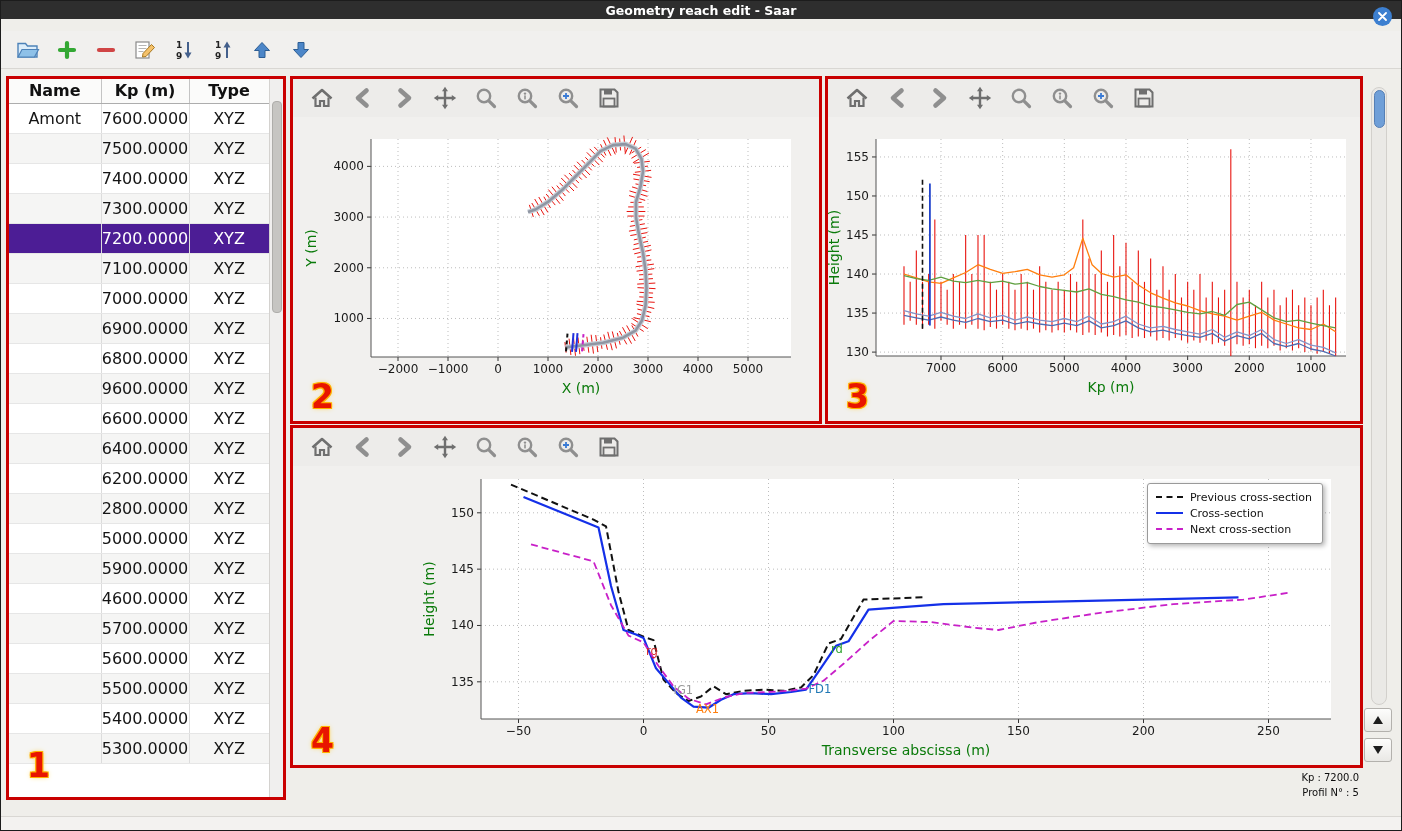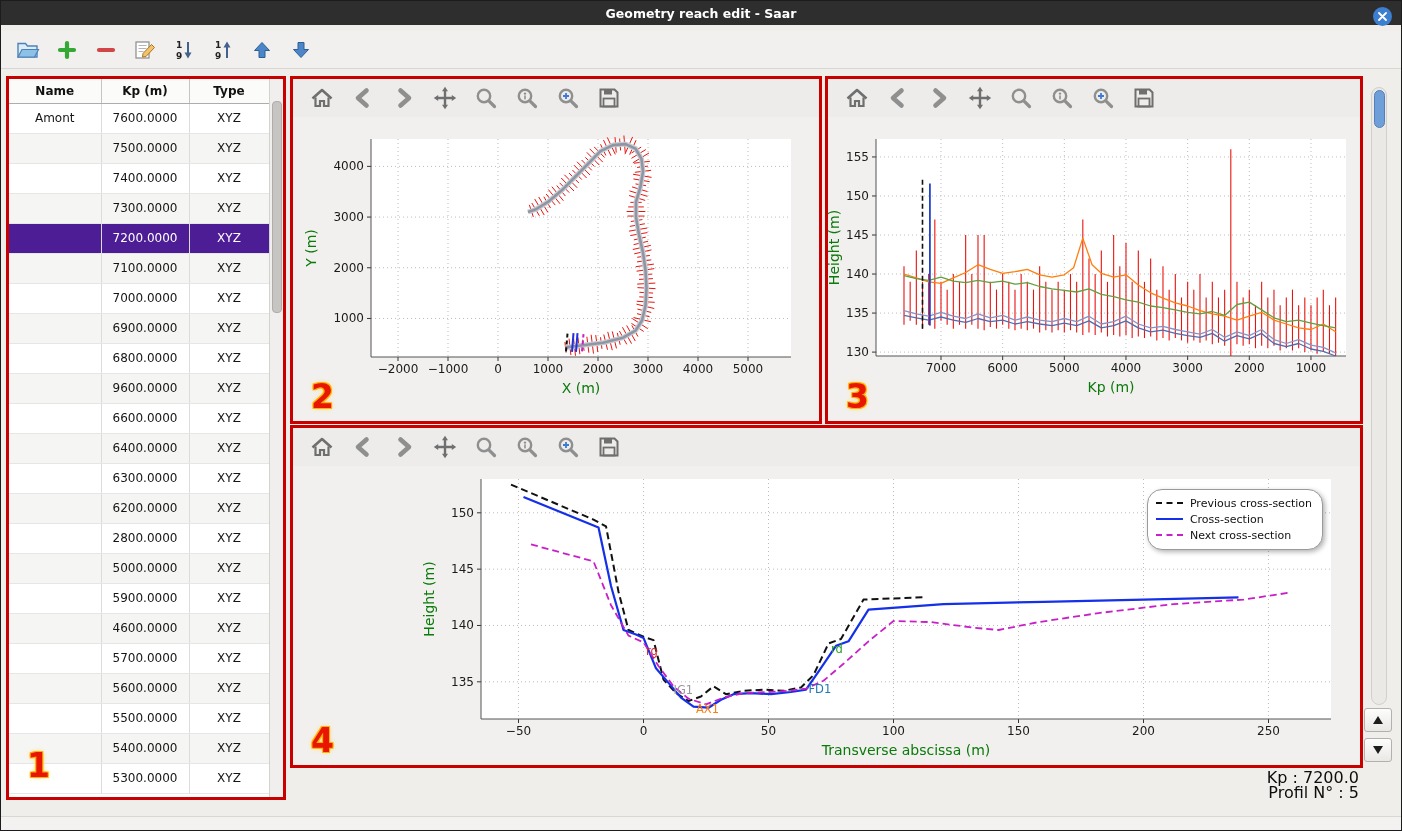--- a/index.html
+++ b/index.html
@@ -1,54 +1,54 @@
 <!DOCTYPE html>
 <html><head>
 <meta charset="utf-8">
 <style>
   *{margin:0;padding:0;box-sizing:border-box;}
   html,body{background:#6e6e6e;}
   body{font-family:"DejaVu Sans","Liberation Sans",sans-serif;}
   .window{position:relative;width:1402px;height:831px;background:#efeeea;border:1px solid #1c1c1c;overflow:hidden;}
-  .titlebar{position:absolute;top:0;left:0;right:0;height:24px;background:#2e2e2e;display:flex;align-items:center;justify-content:center;}
+  .titlebar{position:absolute;top:0;left:0;right:0;height:18px;background:#2e2e2e;display:flex;align-items:center;justify-content:center;}
   .titlebar .title{color:#fff;font-size:12.5px;font-weight:bold;}
   .close-btn{position:absolute;right:9px;top:5.5px;width:19px;height:19px;border-radius:50%;background:#3c7fd0;border:none;display:flex;align-items:center;justify-content:center;cursor:default;}
   .main-toolbar{position:absolute;top:30px;left:0;right:0;height:38px;background:#f1f0ee;border-bottom:1px solid #d9d7d3;display:flex;align-items:center;padding-left:12px;gap:9px;}
   .tbbtn,.mplbtn{width:30px;height:28px;background:transparent;border:none;display:flex;align-items:center;justify-content:center;}
   .panel{position:absolute;border:3px solid #c90000;background:#f1f0ee;}
   #panel1{left:5px;top:75px;width:280px;height:724px;background:#fff;}
   #panel2{left:289px;top:75px;width:532px;height:348px;}
   #panel3{left:824px;top:75px;width:538px;height:348px;}
   #panel4{left:289px;top:424px;width:1073px;height:343px;}
   .table-wrap{position:absolute;left:0;top:0;width:260px;height:718px;overflow:hidden;}
-  table{border-collapse:collapse;table-layout:fixed;width:260px;font-size:12px;}
+  table{border-collapse:collapse;table-layout:fixed;width:260px;font-size:16px;}
   th{font-weight:bold;height:24px;background:#fbfbfa;border-right:1px solid #c4c4c4;border-bottom:1px solid #adadad;color:#111;}
   td{height:30px;text-align:center;border-right:1px solid #dcdcdc;border-bottom:1px solid #e6e6e6;color:#151515;background:#fff;overflow:hidden;white-space:nowrap;}
   tbody tr:nth-child(even) td{background:#f5f5f4;}
   tbody tr.selected td{background:#4c1d95;color:#fff;}
   .vscroll{position:absolute;right:0;top:0;width:14px;height:718px;background:#f0efee;border-left:1px solid #d4d2cf;}
   .vthumb{position:absolute;left:1.5px;top:22px;width:10px;height:212px;background:#c6c5c2;border:1px solid #aeadaa;border-radius:4px;}
   .mpl-toolbar{height:38px;display:flex;align-items:center;gap:11px;padding-left:14px;background:#edecea;}
   svg.chart{display:block;background:#f1f0ee;}
   svg text{font-family:"DejaVu Sans","Liberation Sans",sans-serif;}
   .badge{position:absolute;left:18px;bottom:5px;font-size:33px;font-weight:bold;color:#e81500;
     text-shadow:-1px -1px 0 #ffb000,1px -1px 0 #ffb000,-1px 1px 0 #ffb000,1px 1px 0 #ffb000,0 0 5px #ffd24d;}
   #panel1 .badge{bottom:12px;}
-  .legend{position:absolute;right:37px;top:61px;background:#fff;border:1px solid #9a9a9a;border-radius:15px;
+  .legend{position:absolute;right:37px;top:55px;background:#fff;border:1px solid #9a9a9a;border-radius:3px;
     padding:5px 10px 6px 8px;box-shadow:2px 2px 5px rgba(0,0,0,.3);}
   .lg-row{display:flex;align-items:center;height:16px;}
   .lg-swatch{display:inline-block;width:27px;height:0;margin-right:7px;}
   .lg-label{font-size:11px;color:#111;}
   .right-scroll{position:absolute;left:1370px;top:86px;width:16px;height:618px;background:#eae9e6;border:1px solid #d2d0cc;border-radius:8px;}
   .right-thumb{position:absolute;left:1.5px;top:2px;width:11px;height:38px;background:#6f9fd8;border:1px solid #557fb5;border-radius:6px;}
   .rail-btn{position:absolute;left:1363px;width:28px;height:24px;background:linear-gradient(#fdfdfc,#e9e8e5);border:1px solid #b3b1ad;border-radius:3px;display:flex;align-items:center;justify-content:center;}
   #btn-up{top:707px;} #btn-down{top:737px;}
   .tri-up{width:0;height:0;border-left:5.5px solid transparent;border-right:5.5px solid transparent;border-bottom:8px solid #1d1d1d;}
   .tri-down{width:0;height:0;border-left:5.5px solid transparent;border-right:5.5px solid transparent;border-top:8px solid #1d1d1d;}
-  .status-corner{position:absolute;left:1100px;top:769px;width:258px;text-align:right;font-size:16px;line-height:15px;color:#0d0d0d;}
+  .status-corner{position:absolute;left:1100px;top:769px;width:258px;text-align:right;font-size:10px;line-height:15px;color:#0d0d0d;}
   .statusbar{position:absolute;left:0;right:0;bottom:0;height:14px;background:#f3f2f0;border-top:1px solid #d9d7d3;}
 </style>
 </head>
 <body>
 
 <div class="window">
 
   <div class="titlebar">
     <span class="title">Geometry reach edit - Saar</span>
     <button class="close-btn">
@@ -177,25 +177,20 @@
               <td>XYZ</td>
             </tr>
             <tr>
               <td></td>
               <td>6600.0000</td>
               <td>XYZ</td>
             </tr>
             <tr>
               <td></td>
               <td>6400.0000</td>
-              <td>XYZ</td>
-            </tr>
-            <tr>
-              <td></td>
-              <td>6300.0000</td>
               <td>XYZ</td>
             </tr>
             <tr>
               <td></td>
               <td>6200.0000</td>
               <td>XYZ</td>
             </tr>
             <tr>
               <td></td>
               <td>2800.0000</td>

